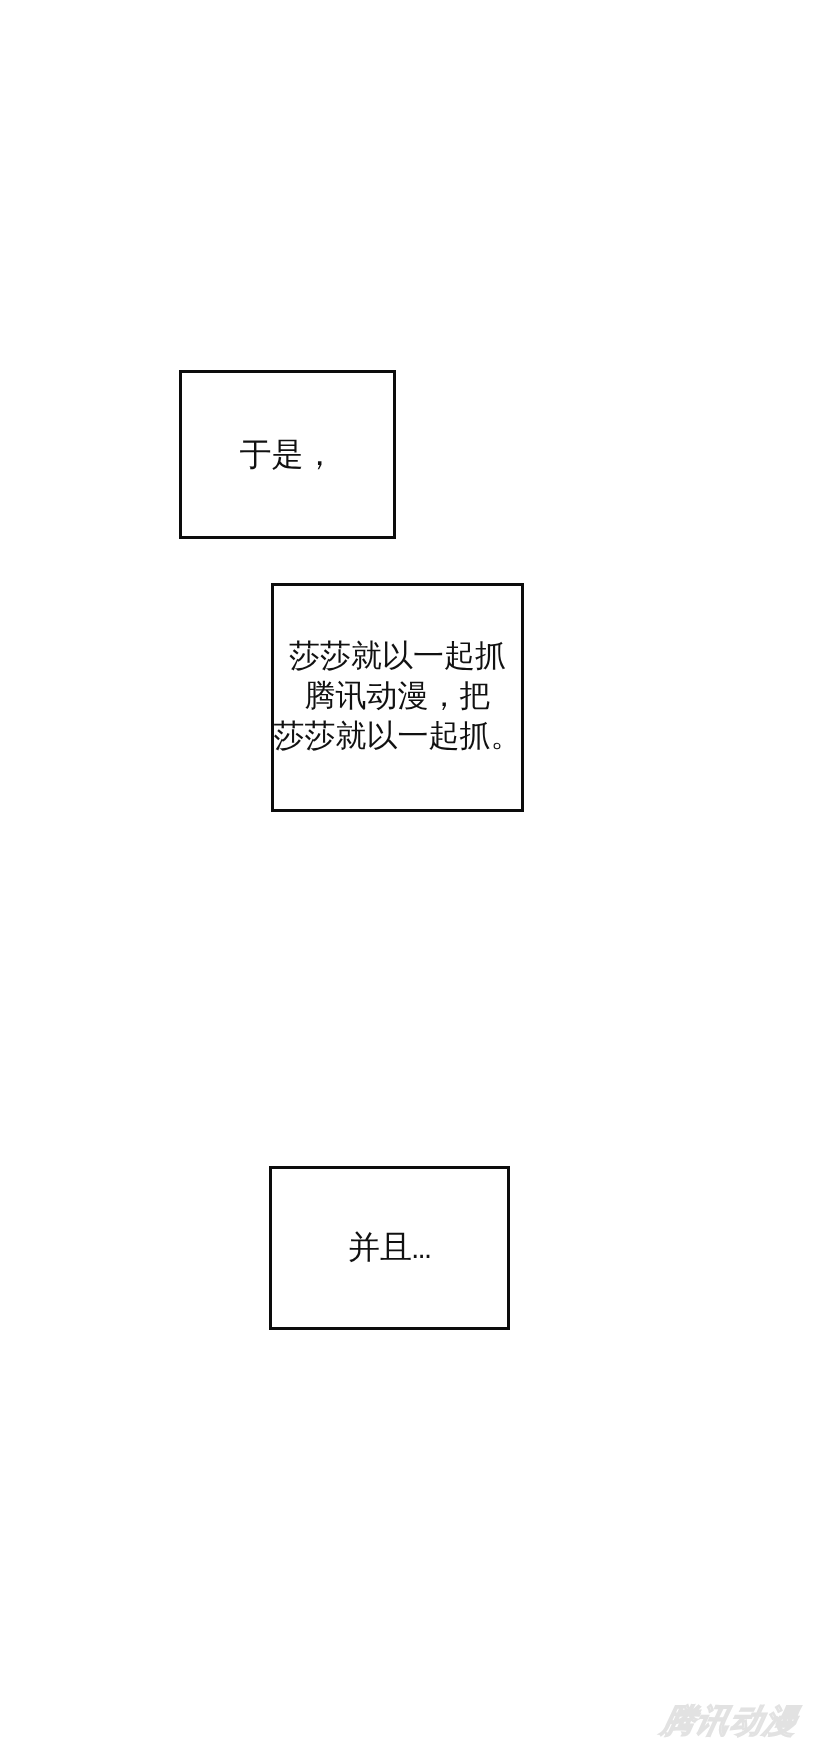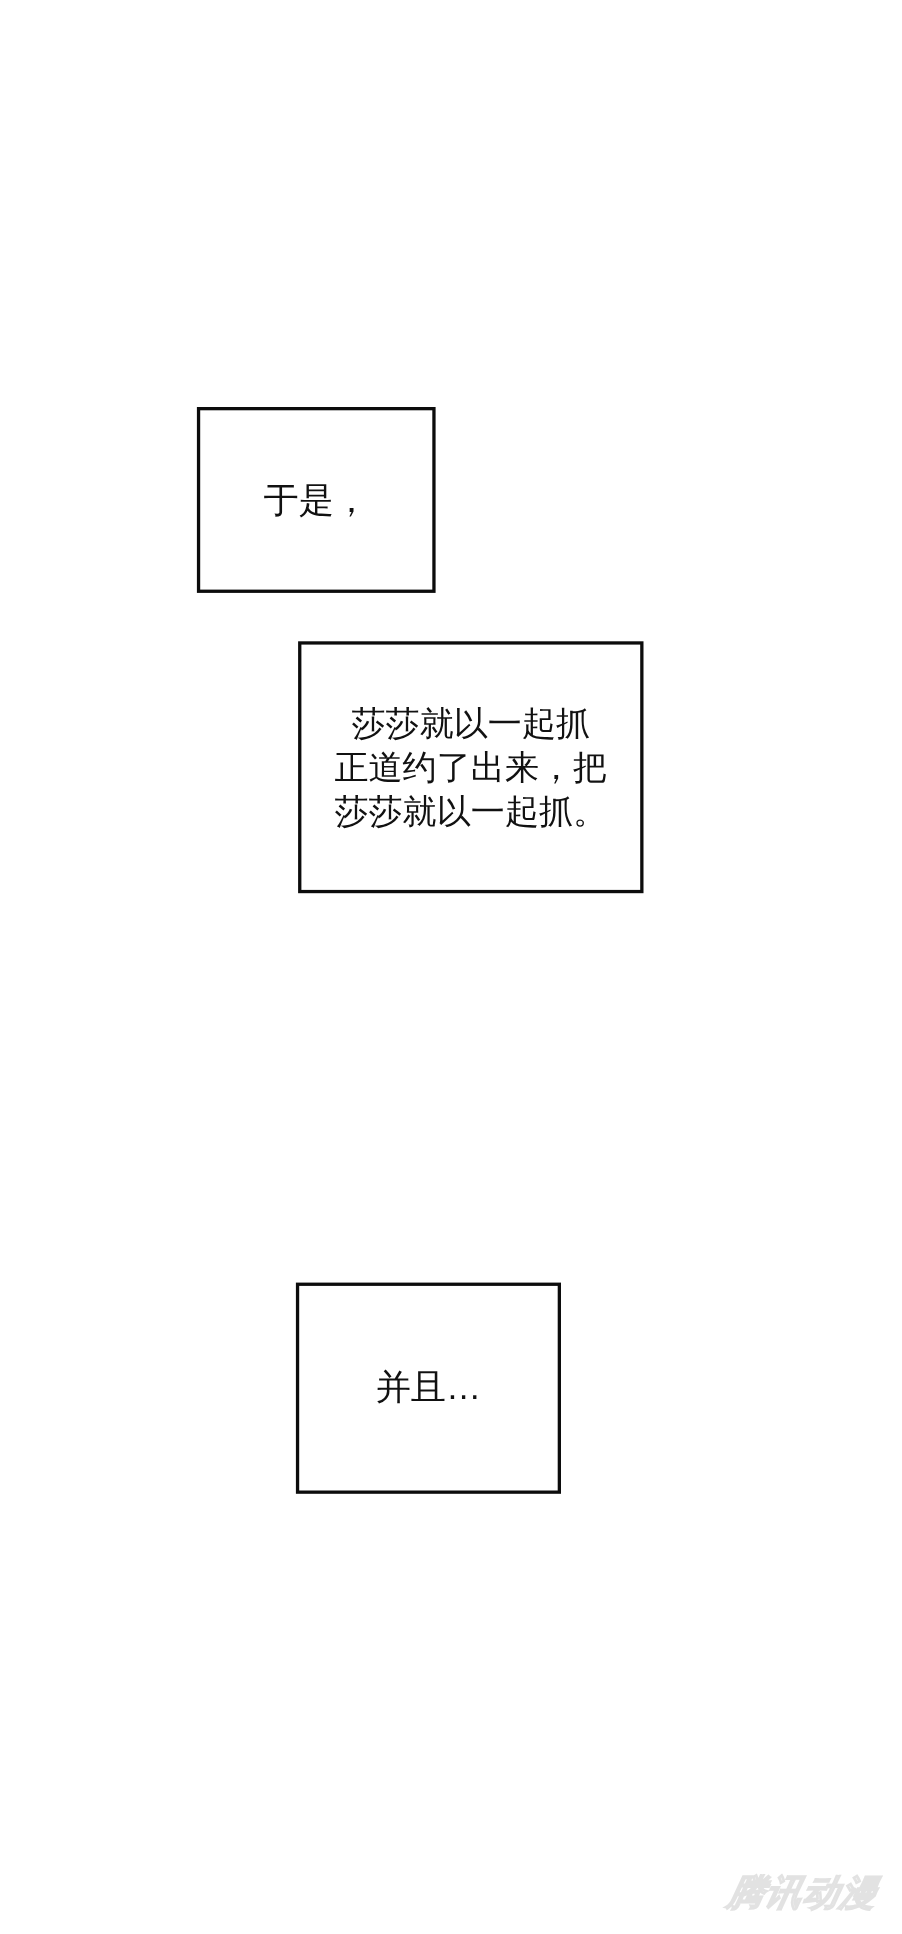--- a/index.html
+++ b/index.html
@@ -6,21 +6,21 @@
     margin: 0;
     padding: 0;
     background: #ffffff;
   }
   .page {
     position: relative;
     width: 820px;
     height: 1758px;
     background: #ffffff;
     overflow: hidden;
-    font-family: Liberation Sans, sans-serif;
+    font-family: Liberation Mono, monospace;
     color: #111111;
   }
   .caption-box {
     position: absolute;
     box-sizing: border-box;
     border: 3px solid #0c0c0c;
     background: #ffffff;
     display: flex;
     align-items: center;
     justify-content: center;
@@ -29,34 +29,34 @@
   .caption-1 {
     left: 179px;
     top: 370px;
     width: 217px;
     height: 169px;
     font-size: 32px;
   }
   .caption-2 {
     left: 271px;
     top: 583px;
-    width: 314px;
+    width: 253px;
     height: 229px;
     font-size: 31px;
   }
   .caption-2 .caption-lines {
     line-height: 40px;
     text-align: center;
     white-space: nowrap;
   }
   .caption-3 {
     left: 269px;
     top: 1166px;
     width: 241px;
-    height: 192px;
+    height: 164px;
     font-size: 32px;
   }
   .caption-text {
     display: inline-block;
   }
   .watermark {
     position: absolute;
     left: 662px;
     top: 1699px;
     font-size: 33px;
@@ -75,21 +75,21 @@
 
 <div class="page">
 
   <div class="caption-box caption-1">
     <span class="caption-text">于是，</span>
   </div>
 
   <div class="caption-box caption-2">
     <div class="caption-lines">
       <div class="caption-line">莎莎就以一起抓</div>
-      <div class="caption-line">正道约了出来，把</div>
+      <div class="caption-line">腾讯动漫，把</div>
       <div class="caption-line">莎莎就以一起抓。</div>
     </div>
   </div>
 
   <div class="caption-box caption-3">
     <span class="caption-text">并且…</span>
   </div>
 
   <div class="watermark">腾讯动漫</div>
 

